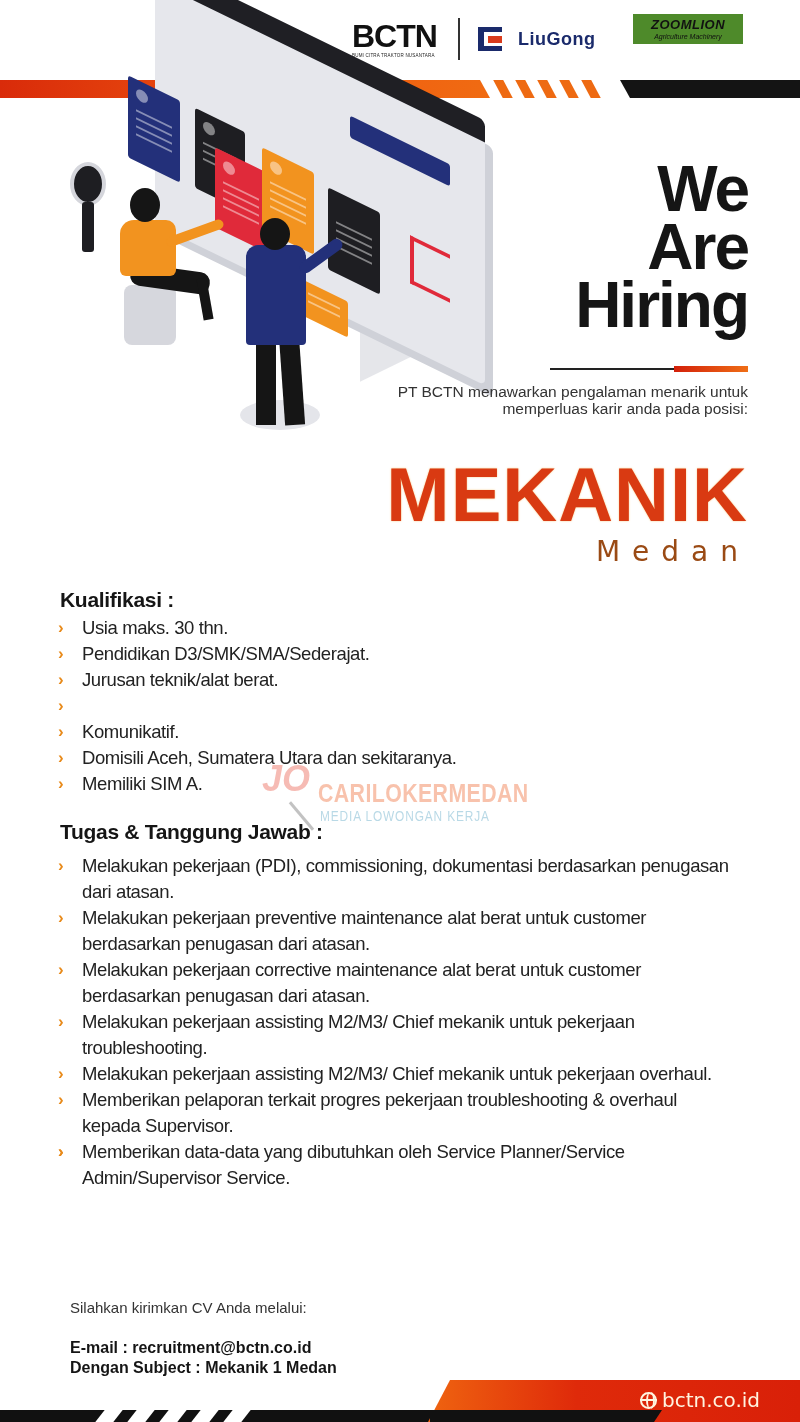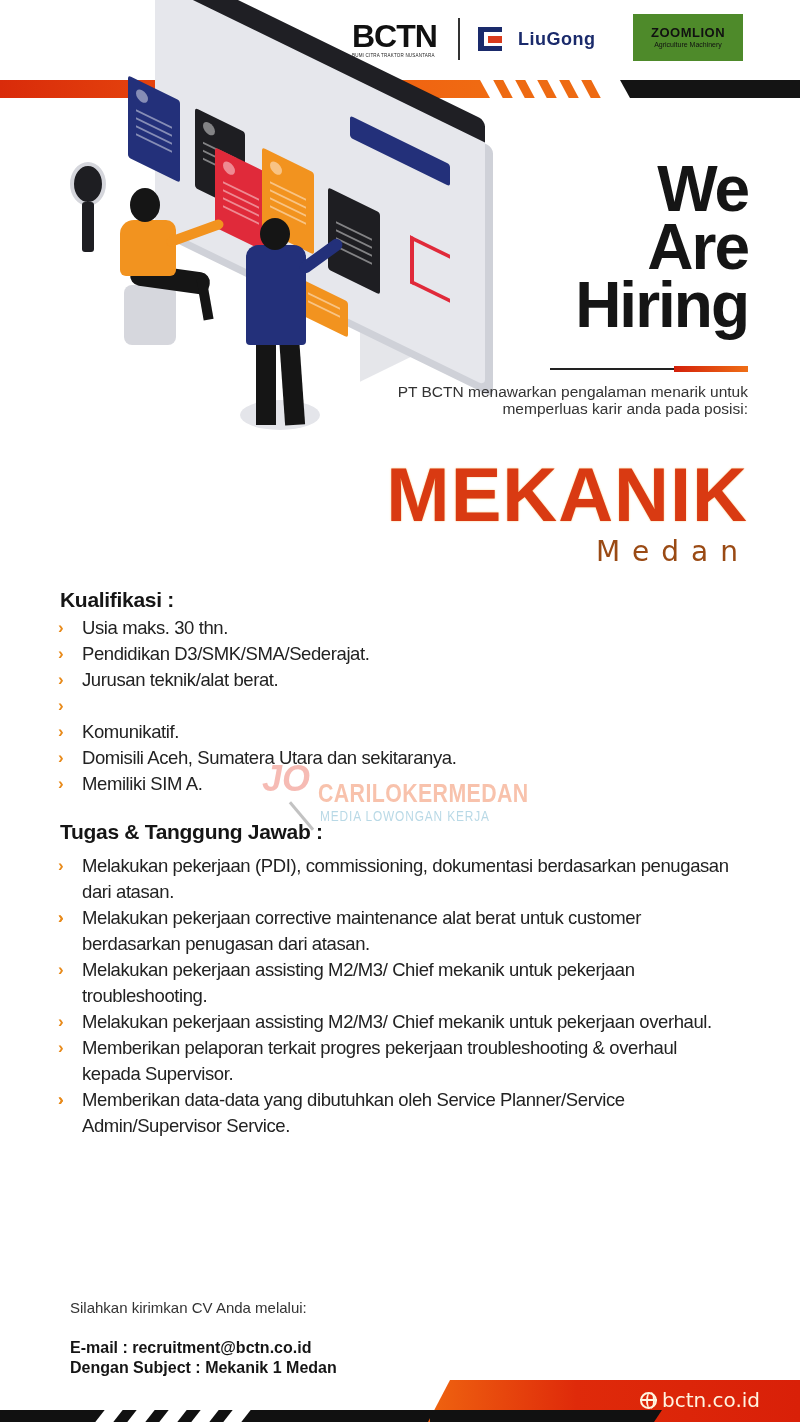--- a/index.html
+++ b/index.html
@@ -11,21 +11,21 @@
   .logo-bctn { position:absolute; left:2px; top:6px; width:86px; height:42px; }
   .logo-bctn .word { position:absolute; left:0; top:0; font-family:"Liberation Sans", sans-serif; font-weight:bold; font-size:32px; letter-spacing:-1px; color:#111; line-height:32px; }
   .logo-bctn .sub { position:absolute; left:0; top:33px; font-size:4.5px; letter-spacing:0.2px; color:#222; white-space:nowrap; }
   .logo-divider { position:absolute; left:108px; top:4px; width:2px; height:42px; background:#333; }
   .logo-liugong { position:absolute; left:128px; top:12px; height:26px; display:flex; align-items:center; gap:16px; }
   .lg-mark { width:24px; height:24px; position:relative; }
   .lg-mark .a { position:absolute; left:0; top:0; width:24px; height:24px; background:#1a2a6b; }
   .lg-mark .b { position:absolute; left:6px; top:5px; width:18px; height:14px; background:#fff; }
   .lg-mark .c { position:absolute; left:10px; top:9px; width:14px; height:7px; background:#d93b1c; }
   .lg-word { font-weight:bold; font-size:18px; color:#1a2a6b; letter-spacing:0.5px; }
-  .logo-zoomlion { position:absolute; left:283px; top:0; width:110px; height:47px; background:#4e8a2a; display:flex; flex-direction:column; justify-content:center; align-items:center; }
+  .logo-zoomlion { position:absolute; left:283px; top:0; width:110px; height:30px; background:#4e8a2a; display:flex; flex-direction:column; justify-content:center; align-items:center;font-style:italic; }
   .zl-word { font-weight:bold; font-size:13px; color:#111; letter-spacing:0.5px; line-height:14px; }
   .zl-sub { font-size:7px; color:#111; line-height:9px; }
 
   
   .band-top { position:absolute; top:80px; left:0; width:800px; height:18px; }
   .band-top .orange { position:absolute; left:0; top:0; width:490px; height:18px; background:linear-gradient(90deg,#d92b0a,#f05a10 60%,#f06b12); clip-path:polygon(0 0,480px 0,490px 18px,0 18px); }
   .band-top .stripe { position:absolute; top:0; width:10px; height:18px; background:#ee6a12; transform:skewX(28deg); }
   .band-top .black { position:absolute; left:620px; top:0; width:180px; height:18px; background:#141414; clip-path:polygon(0 0,180px 0,180px 18px,10px 18px); }
 
   
@@ -227,21 +227,21 @@
 <div class="wm">
   <div class="wm-jo">JO</div>
   <div class="wm-line"></div>
   <div class="wm-name">CARILOKERMEDAN</div>
   <div class="wm-sub">MEDIA LOWONGAN KERJA</div>
 </div>
 
 <div class="section-title" style="top:820px">Tugas &amp; Tanggung Jawab :</div>
 <ul class="list duties">
   <li><span class="chev">›</span><span>Melakukan pekerjaan (PDI), commissioning, dokumentasi berdasarkan penugasan dari atasan.</span></li>
-  <li><span class="chev">›</span></li>
+  <li><span class="chev">›</span><span>Melakukan pekerjaan preventive maintenance alat berat untuk customer berdasarkan penugasan dari atasan.</span></li>
   <li><span class="chev">›</span><span>Melakukan pekerjaan corrective maintenance alat berat untuk customer berdasarkan penugasan dari atasan.</span></li>
   <li><span class="chev">›</span><span>Melakukan pekerjaan assisting M2/M3/ Chief mekanik untuk pekerjaan troubleshooting.</span></li>
   <li><span class="chev">›</span><span>Melakukan pekerjaan assisting M2/M3/ Chief mekanik untuk pekerjaan overhaul.</span></li>
   <li><span class="chev">›</span><span>Memberikan pelaporan terkait progres pekerjaan troubleshooting &amp; overhaul kepada Supervisor.</span></li>
   <li><span class="chev">›</span></li>
   <li><span class="chev">›</span><span>Memberikan data-data yang dibutuhkan oleh Service Planner/Service Admin/Supervisor Service.</span></li>
 </ul>
 
 <div class="closing">
   <div>Silahkan kirimkan CV Anda melalui:</div>

